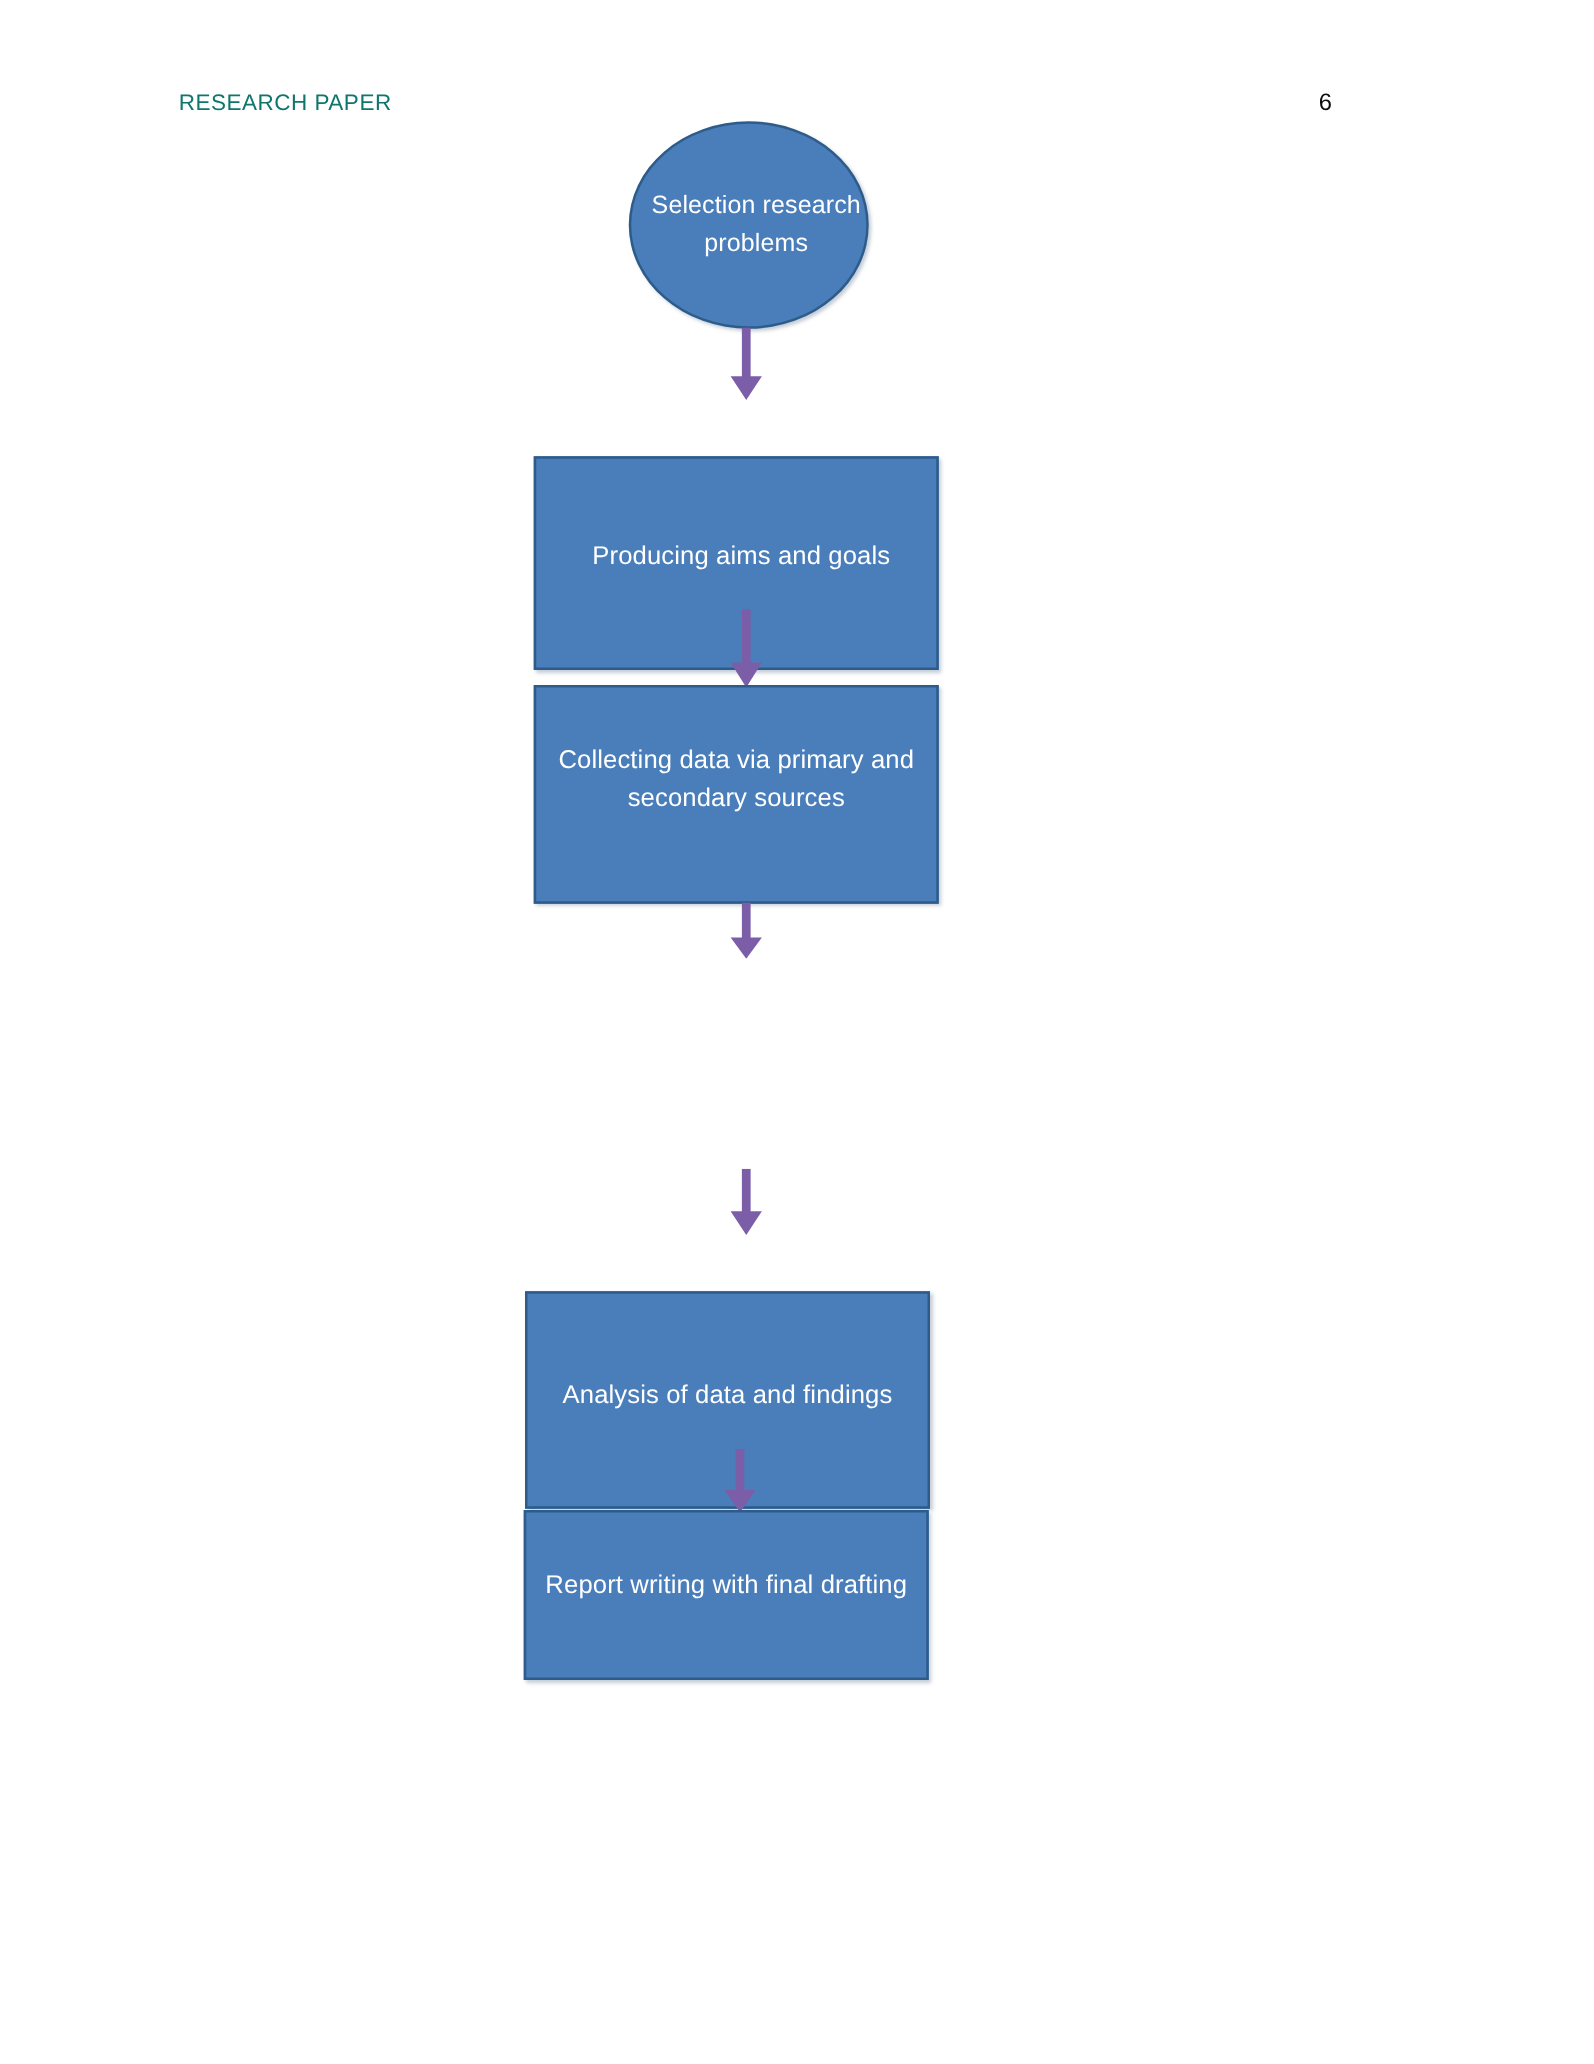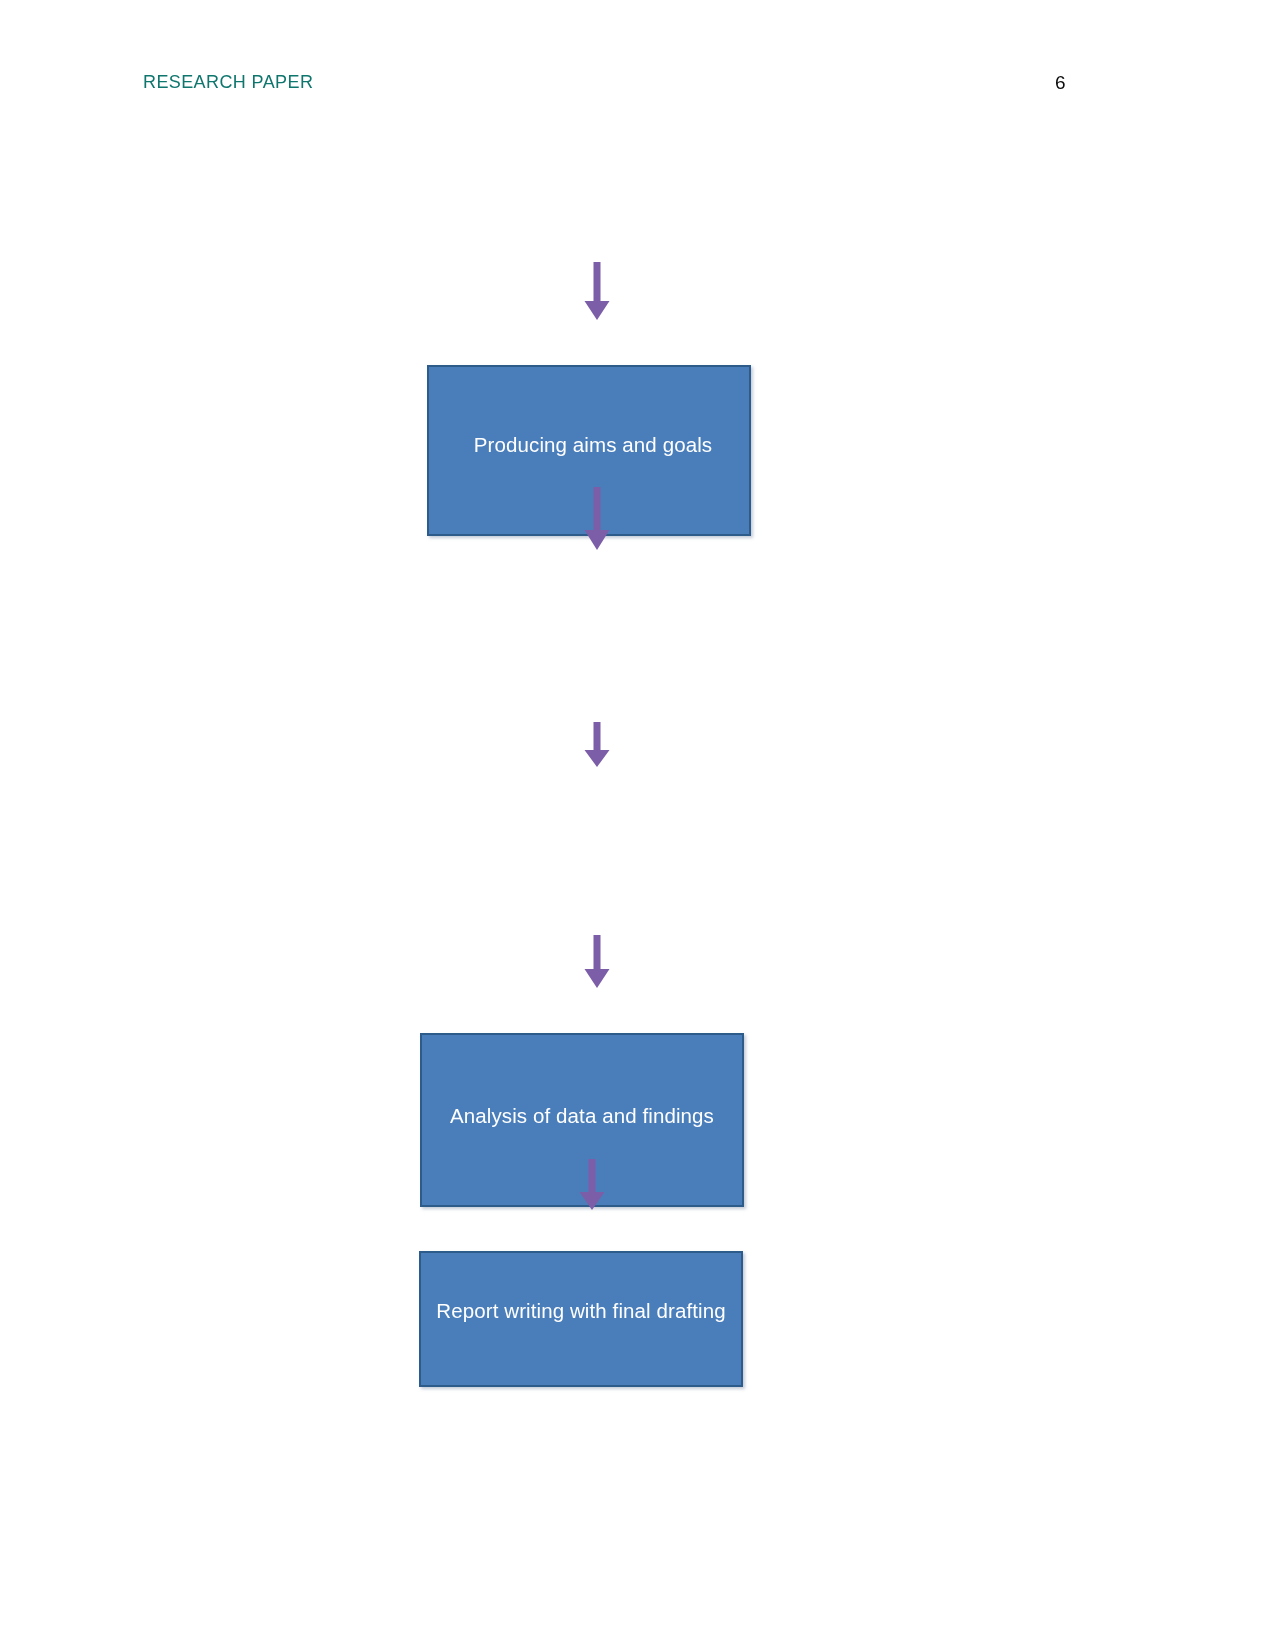--- a/index.html
+++ b/index.html
@@ -76,21 +76,21 @@
 
   #node-collect{ left: 427px; top: 548px;  width: 324px; height: 175px; }
   #node-collect .node-label { transform: translateY(-12px); }
 
   #node-quest  { left: 422px; top: 765px;  width: 325px; height: 171px; }
   #node-quest .node-label { transform: translateY(-2px); }
 
   #node-analys { left: 420px; top: 1033px;  width: 324px; height: 174px; }
   #node-analys .node-label { transform: translateY(-4px); }
 
-  #node-report { left: 419px; top: 1208px; width: 324px; height: 136px; margin-top: 43px; }
+  #node-report { left: 419px; top: 1208px; width: 324px; height: 136px; }
   #node-report .node-label { transform: translateY(-8px); }
 
   
   .arrow {
     position: absolute;
     width: 40px;
   }
   .arrow svg { display: block; width: 100%; height: 100%; }
 
   #arrow-1 { left: 577px; top: 262px;  height: 58px; }
@@ -101,20 +101,23 @@
 </style>
 </head>
 <body>
 
 <div class="page">
 
   <div class="header-title">RESEARCH PAPER</div>
 
   <div class="header-pagenum">6</div>
 
+  <div class="node ellipse" id="node-start">
+    <span class="node-label">Selection research problems</span>
+  </div>
 
   <div class="arrow" id="arrow-1">
     <svg viewBox="0 0 40 58" preserveAspectRatio="none" aria-hidden="true">
       <g fill="#7B5EA7">
         <rect x="16.5" y="0" width="7" height="40"></rect>
         <polygon points="20,58 7.5,39 32.5,39"></polygon>
       </g>
     </svg>
   </div>
 
@@ -124,20 +127,23 @@
 
   <div class="arrow" id="arrow-2">
     <svg viewBox="0 0 40 63" preserveAspectRatio="none" aria-hidden="true">
       <g fill="#7B5EA7">
         <rect x="16.5" y="0" width="7" height="44"></rect>
         <polygon points="20,63 7.5,43 32.5,43"></polygon>
       </g>
     </svg>
   </div>
 
+  <div class="node" id="node-collect">
+    <span class="node-label">Collecting data via primary and secondary sources</span>
+  </div>
 
   <div class="arrow" id="arrow-3">
     <svg viewBox="0 0 40 45" preserveAspectRatio="none" aria-hidden="true">
       <g fill="#7B5EA7">
         <rect x="16.5" y="0" width="7" height="29"></rect>
         <polygon points="20,45 7.5,28 32.5,28"></polygon>
       </g>
     </svg>
   </div>
 

